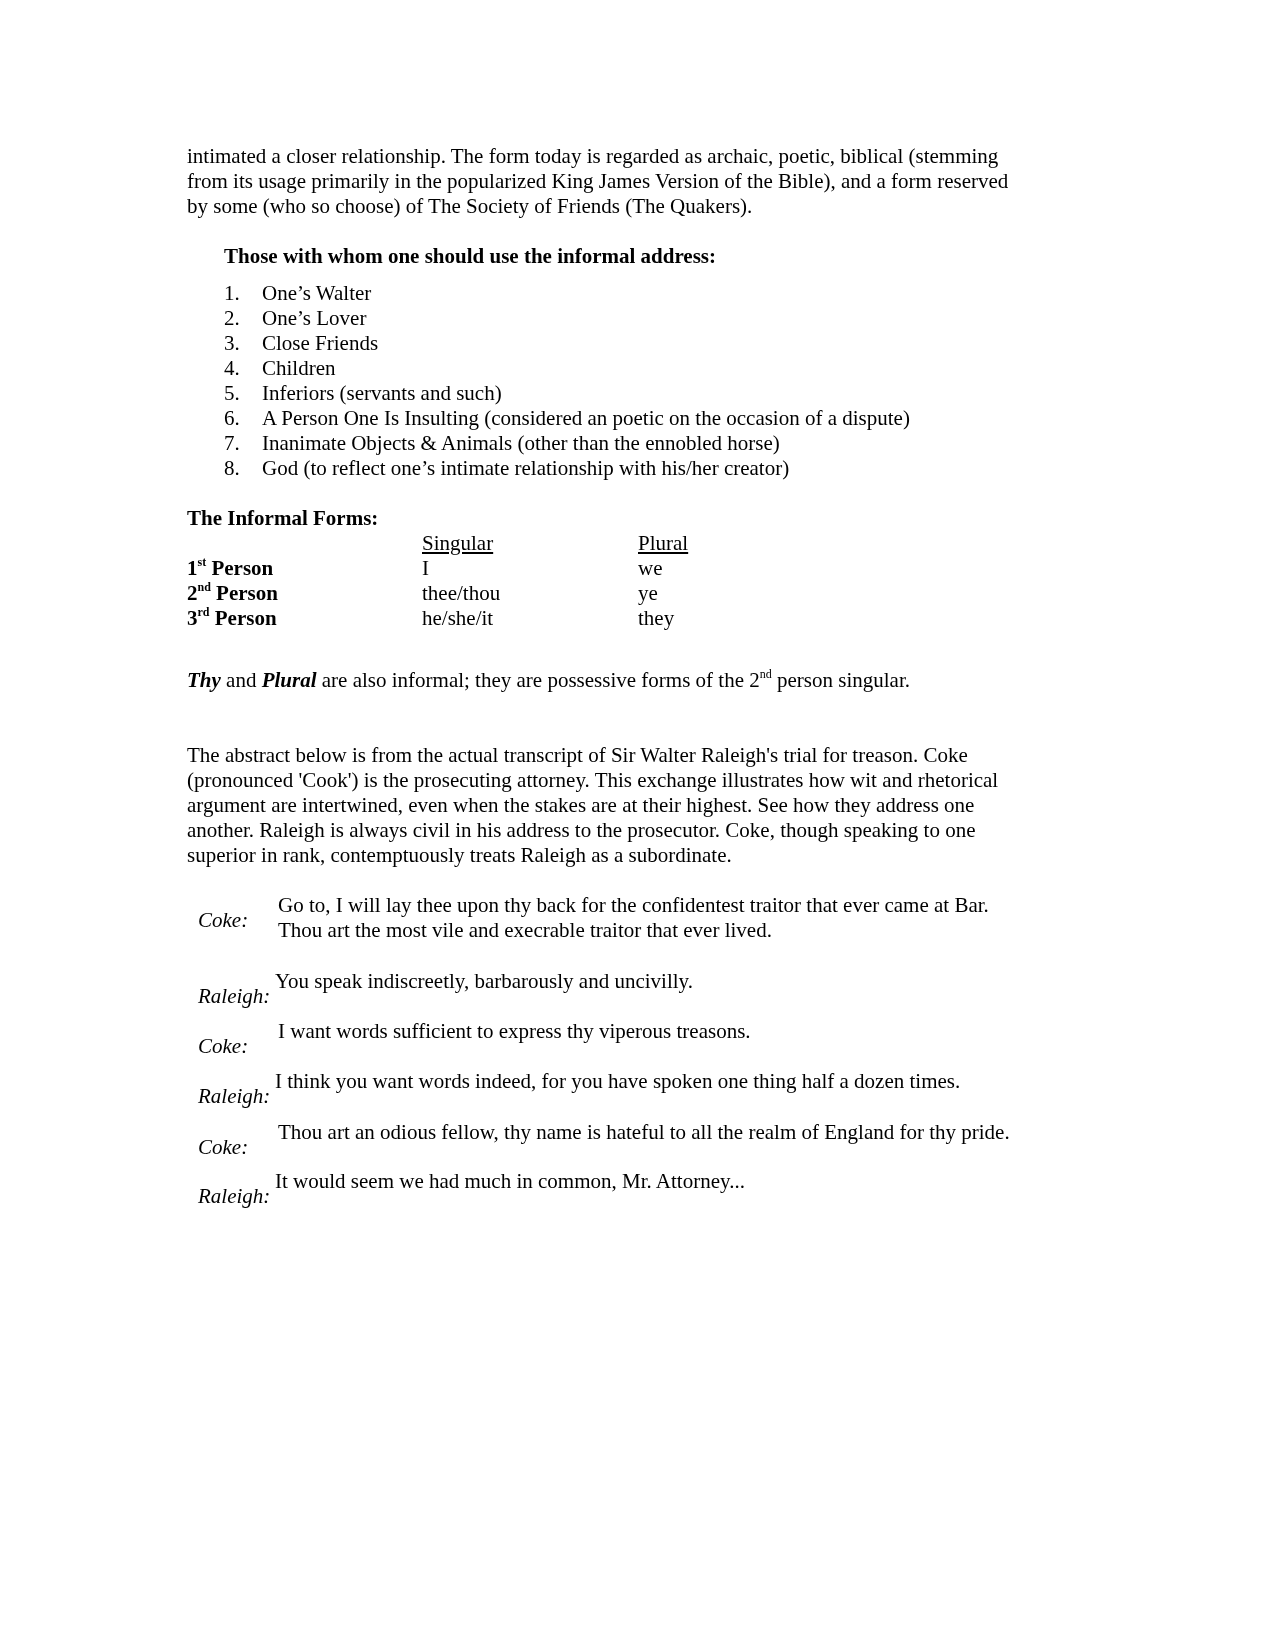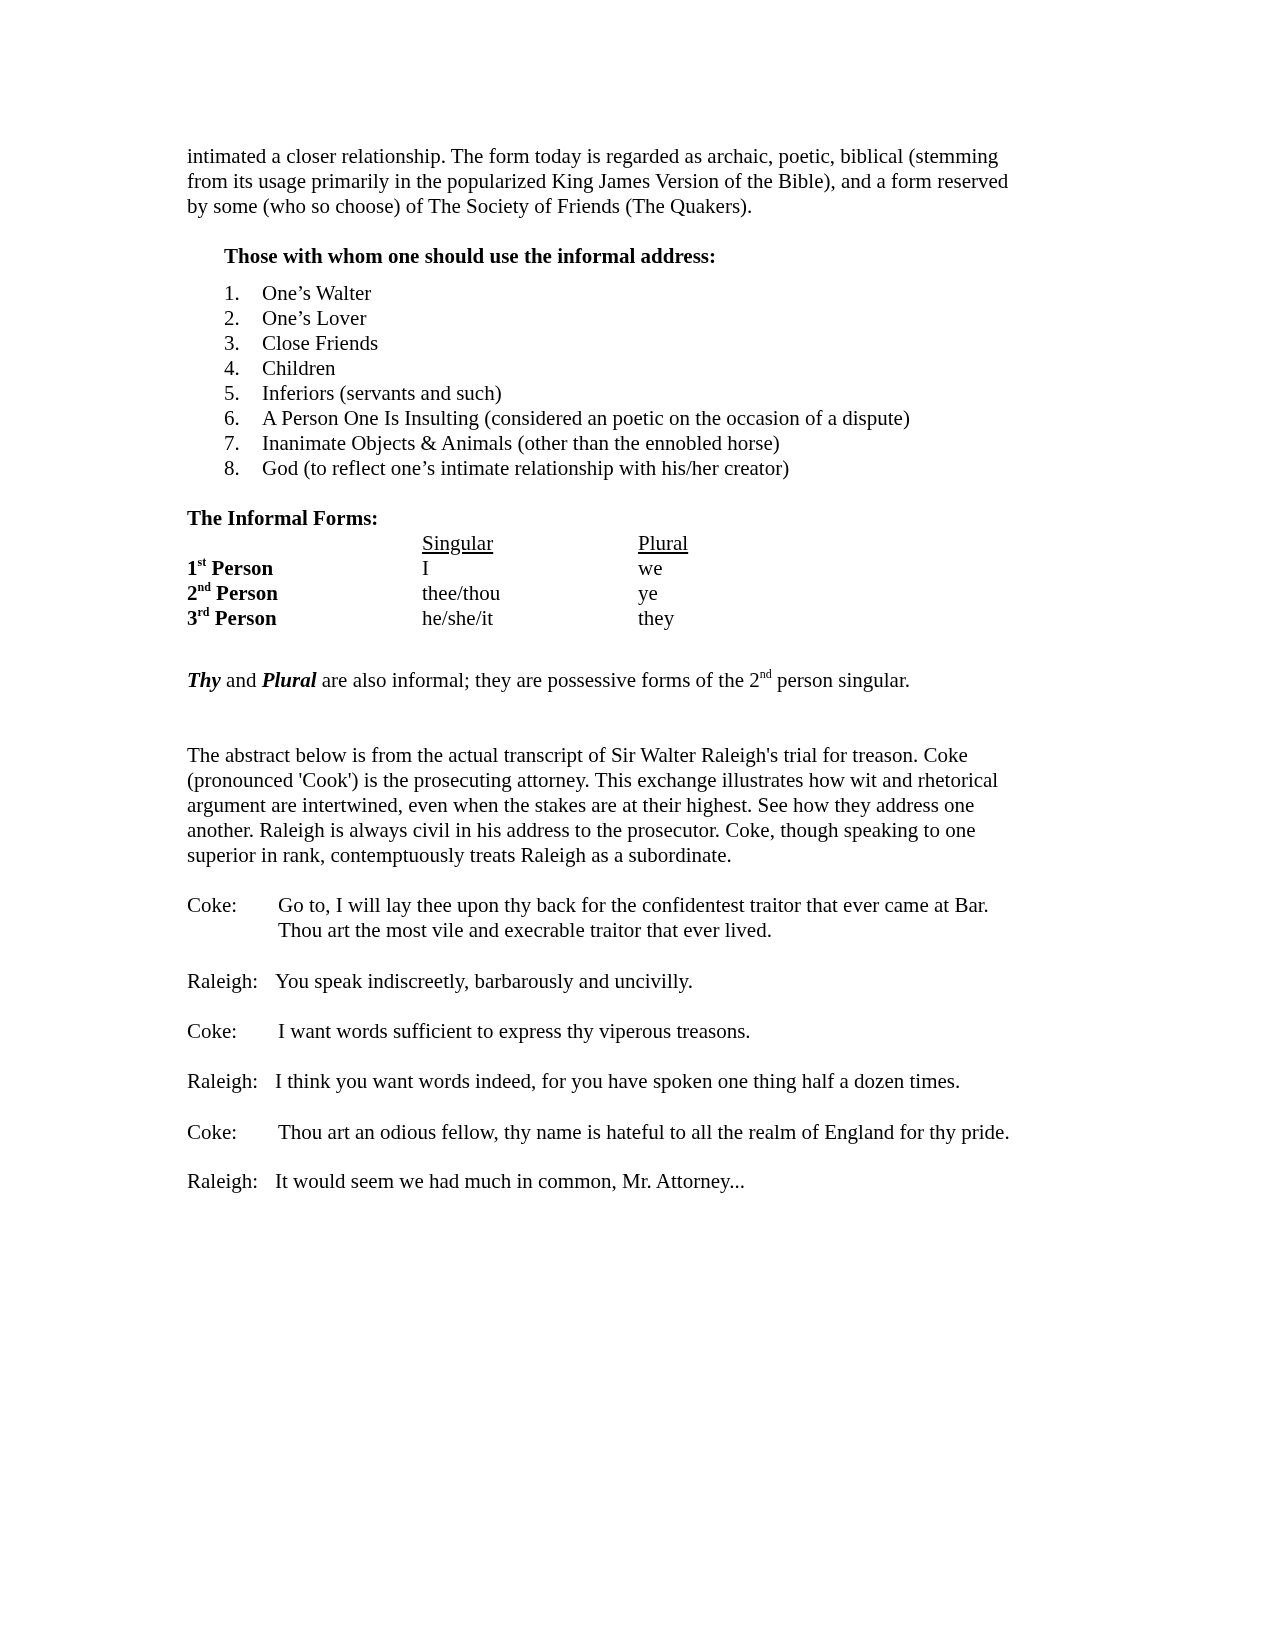--- a/index.html
+++ b/index.html
@@ -13,21 +13,21 @@
     .para { left: 187px; }
     .indent { left: 224px; font-weight: bold; }
     .list-num { position: absolute; left: 224px; white-space: nowrap; line-height: 26px; }
     .list-text { position: absolute; left: 262px; white-space: nowrap; line-height: 26px; }
     .col1 { position: absolute; left: 187px; white-space: nowrap; line-height: 26px; font-weight: bold; }
     .col2 { position: absolute; left: 422px; white-space: nowrap; line-height: 26px; }
     .col3 { position: absolute; left: 638px; white-space: nowrap; line-height: 26px; }
     .u { text-decoration: underline; }
     sup { font-size: 12px; vertical-align: 9px; line-height: 0; }
     .bi { font-weight: bold; font-style: italic; }
-    .speaker { position: absolute; left: 187px; white-space: nowrap; line-height: 26px; }
+    .speaker { position: absolute; left: 198px; font-style: italic; white-space: nowrap; line-height: 26px; margin-top: 15px; }
     .speech { position: absolute; white-space: nowrap; line-height: 26px; }
   </style>
 </head>
 <body>
 
 <div class="page">
 
   <div>
     <div class="line para" style="top:143px">intimated a closer relationship.  The form today is regarded as archaic, poetic, biblical (stemming</div>
     <div class="line para" style="top:168px">from its usage primarily in the popularized King James Version of the Bible), and a form reserved</div>

